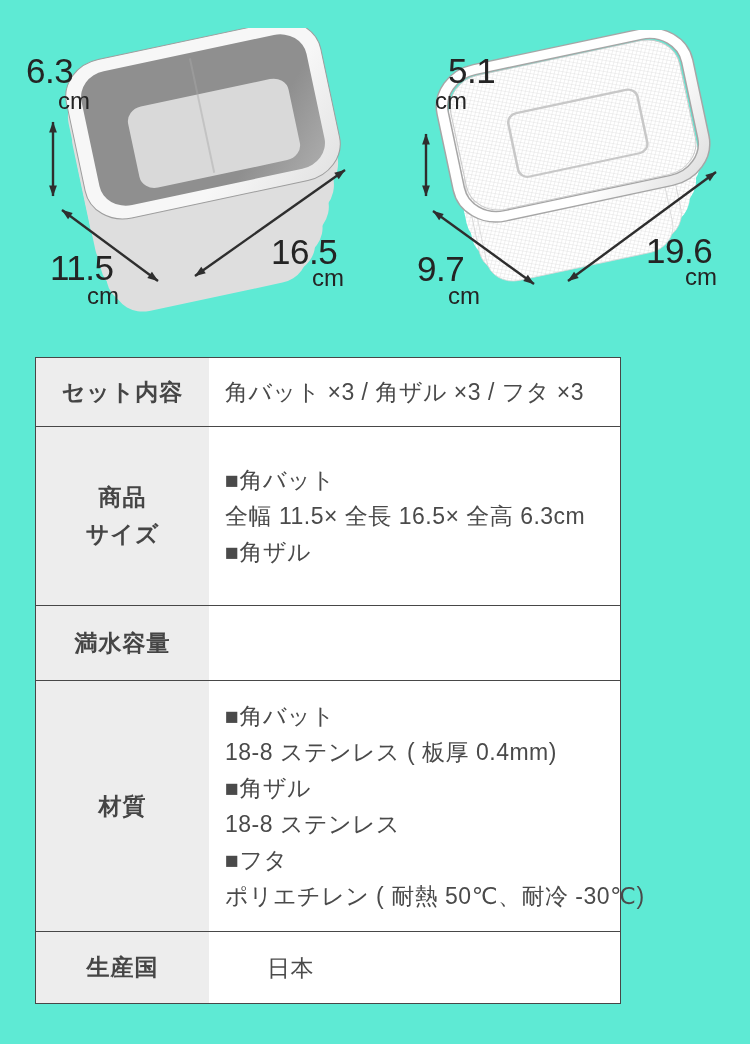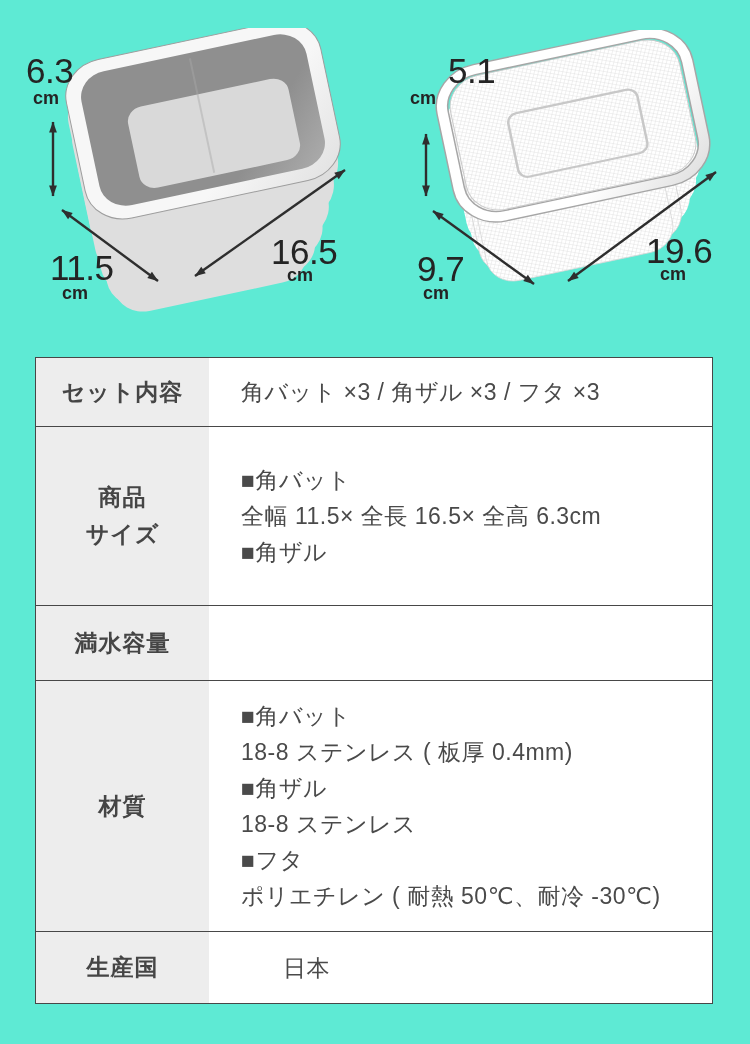--- a/index.html
+++ b/index.html
@@ -5,41 +5,41 @@
   html,body{margin:0;padding:0;background:#ffffff;}
   body{width:750px;height:1044px;overflow:hidden;position:relative;
        font-family:"Liberation Sans","DejaVu Sans",sans-serif;}
   .stage{position:absolute;inset:0;width:750px;height:1044px;background:#5eead4;}
 
   
   .illus{position:absolute;}
   .arrows{position:absolute;left:0;top:0;pointer-events:none;}
   .dim{position:absolute;color:#242424;line-height:1;white-space:nowrap;}
   .dim.num{font-size:35px;font-weight:500;letter-spacing:-0.5px;}
-  .dim.unit{font-size:18px;font-weight:700;letter-spacing:0;}
+  .dim.unit{font-size:24px;font-weight:400;letter-spacing:0;margin-left:25px;}
 
   
   #tray-h-num{left:26px;top:53px;}   #tray-h-unit{left:33px;top:89px;}
   #tray-w-num{left:50px;top:250px;}  #tray-w-unit{left:62px;top:284px;}
   #tray-l-num{left:271px;top:234px;} #tray-l-unit{left:287px;top:266px;}
   #bask-h-num{left:404px;top:53px;margin-left:44px;}  #bask-h-unit{left:410px;top:89px;}
   #bask-w-num{left:417px;top:251px;} #bask-w-unit{left:423px;top:284px;}
   #bask-l-num{left:646px;top:233px;} #bask-l-unit{left:660px;top:265px;}
 
   
-  .spec{position:absolute;left:35px;top:357px;width:678px;box-sizing:border-box;
+  .spec{position:absolute;left:35px;top:357px;width:586px;box-sizing:border-box;
         border:1.5px solid #474747;background:#fff;}
   .srow{display:grid;grid-template-columns:173px 1fr;border-top:1.5px solid #474747;}
   .srow:first-child{border-top:none;}
   .r1{height:68px;}.r2{height:178px;}.r3{height:74px;}.r4{height:250px;}.r5{height:71px;gap:42px;}
   .slabel{background:#ededed;display:flex;align-items:center;justify-content:center;
           text-align:center;font-size:23px;font-weight:600;color:#454545;
           white-space:pre-line;line-height:37px;letter-spacing:1px;}
   .svalue{display:flex;flex-direction:column;justify-content:center;
-          padding-left:32px;padding-right:6px;font-size:23px;color:#4a4a4a;
+          padding-left:16px;padding-right:6px;font-size:23px;color:#4a4a4a;
           line-height:36px;letter-spacing:0.5px;}
   .svalue .line{white-space:nowrap;}
 </style>
 </head>
 <body>
 
 <div class="stage">
 
   <svg class="illus" style="left:62px;top:28px;" width="282" height="296" viewBox="0 0 282 296">
     <defs>

